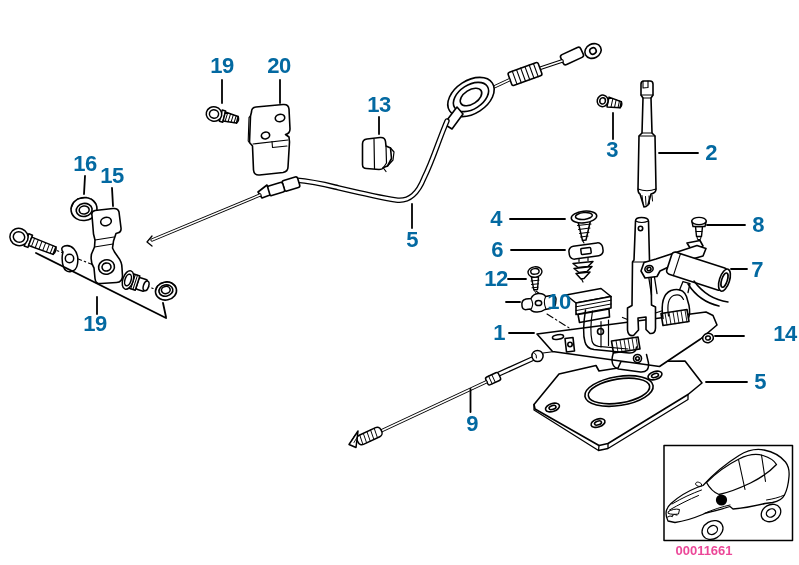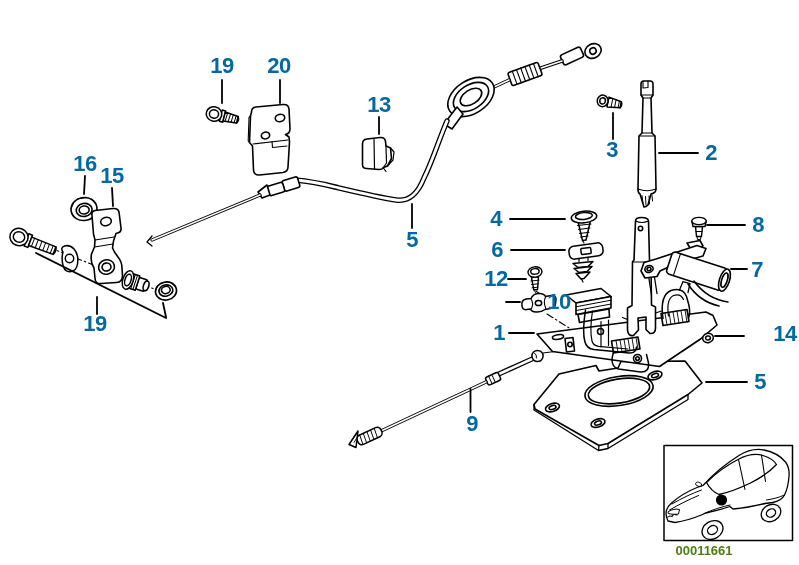--- a/index.html
+++ b/index.html
@@ -10,21 +10,21 @@
   }
   .stage svg{position:absolute;left:0;top:0;}
   #callout-layer{position:absolute;left:0;top:0;width:100%;height:100%;pointer-events:none;}
   .callout{
     position:absolute;transform:translate(-50%,-50%);
     font-weight:700;font-size:22px;line-height:1;color:#0369a1;
     letter-spacing:-0.5px;white-space:nowrap;pointer-events:auto;cursor:default;
   }
   .inset-id{
     position:absolute;left:704px;top:550px;transform:translate(-50%,-50%);
-    font-weight:700;font-size:13px;letter-spacing:0px;color:#4d7c0f;white-space:nowrap;
+    font-weight:700;font-size:13px;letter-spacing:0px;color:#ec4899;white-space:nowrap;
   }
 </style>
 </head>
 <body style="background: rgb(255, 255, 255);">
 
 <div class="stage">
 
 <svg width="799" height="565" viewBox="0 0 799 565">
   <g stroke="#000" fill="none" stroke-linecap="round" stroke-linejoin="round">
 

